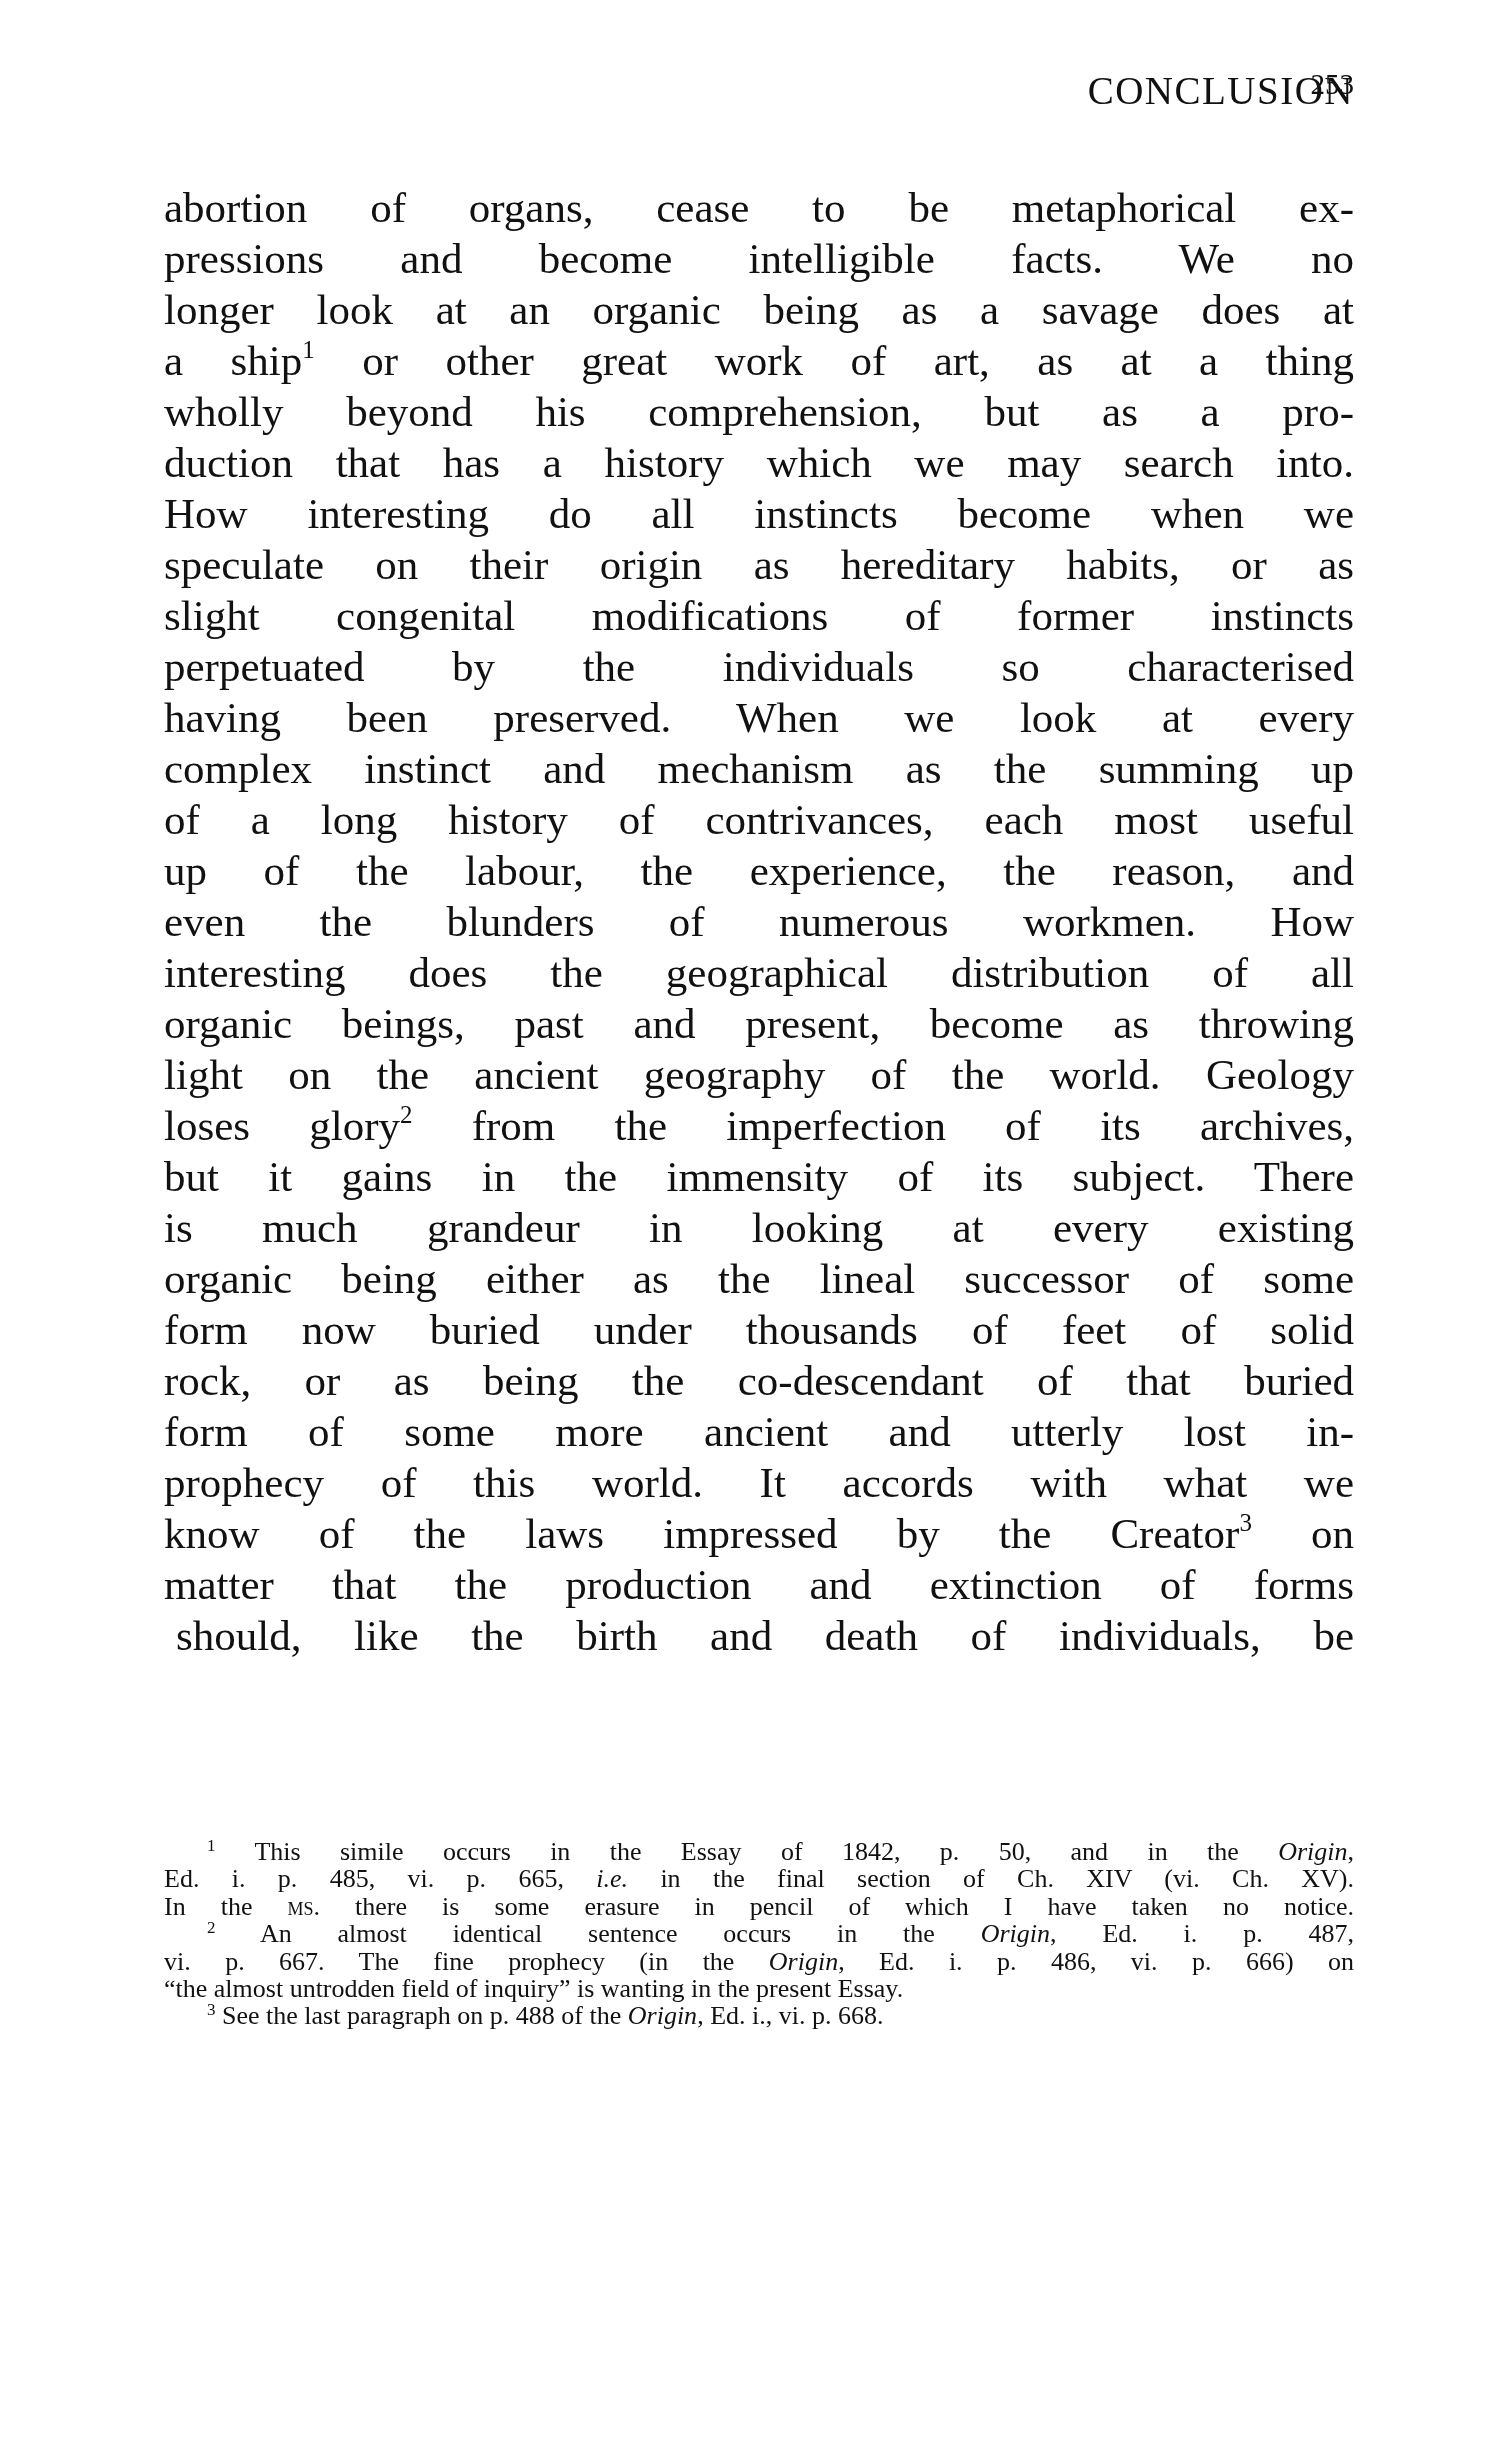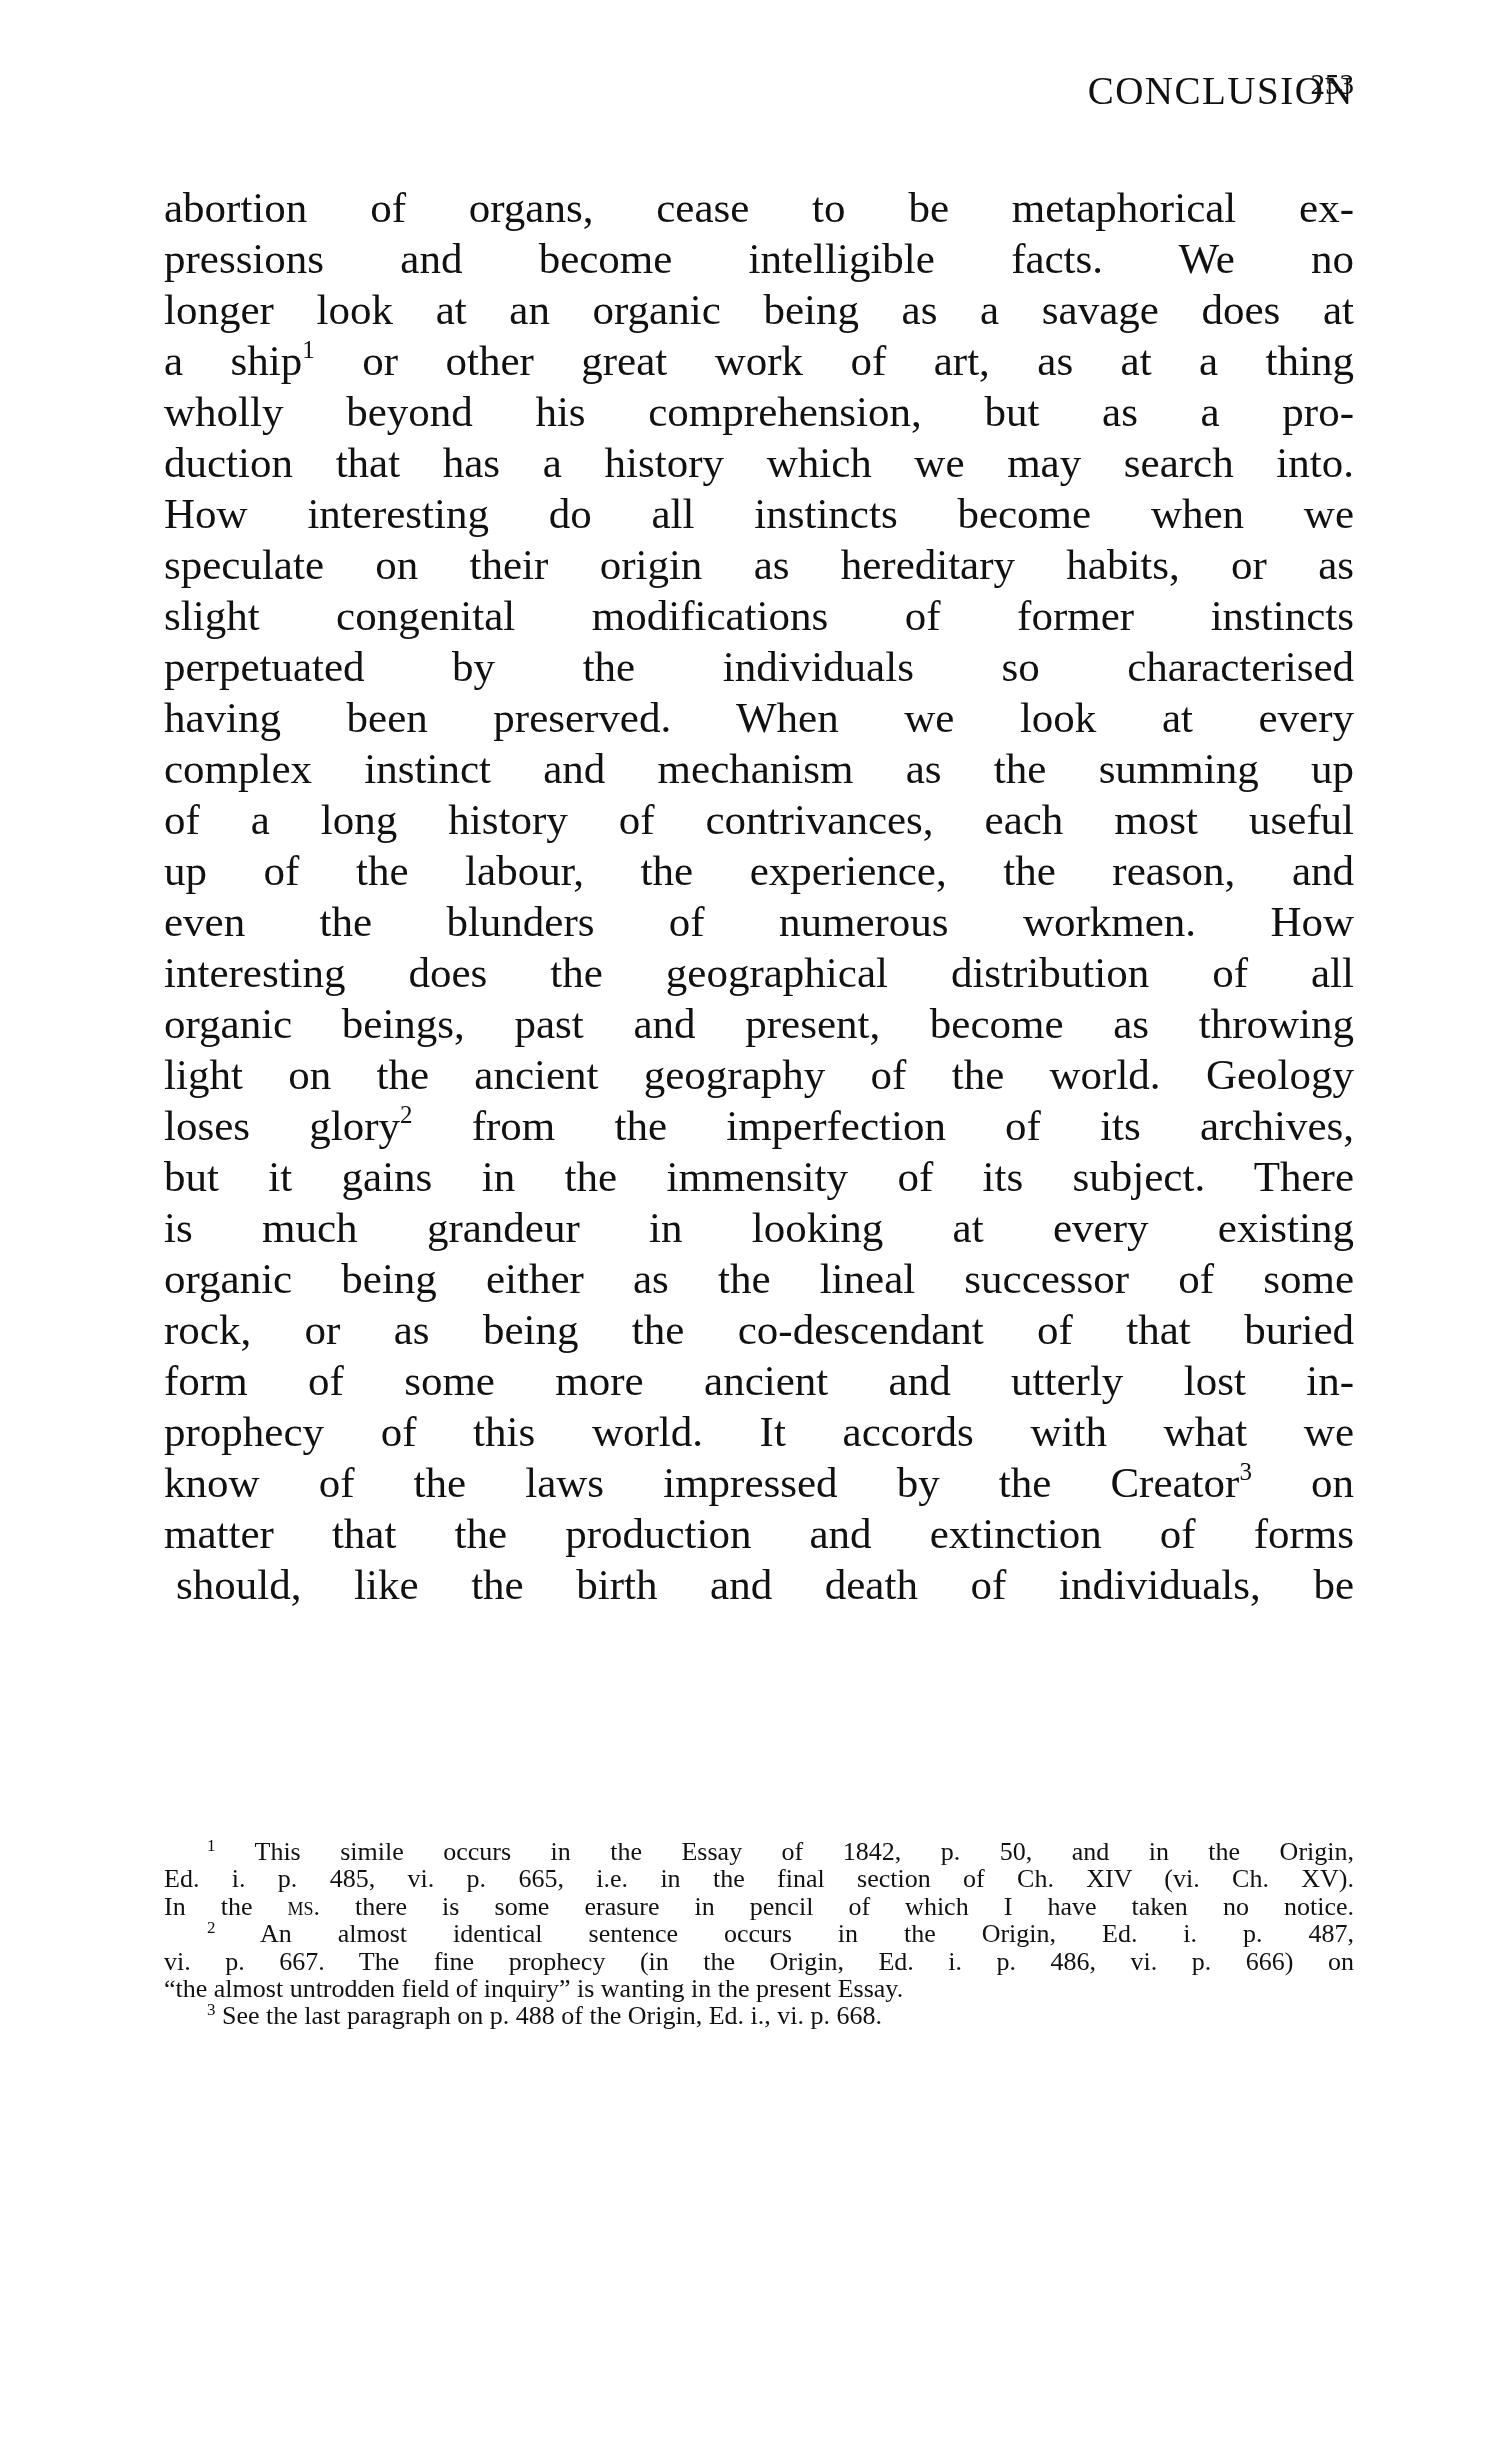--- a/index.html
+++ b/index.html
@@ -9,21 +9,21 @@
     .header .pageno { position: absolute; right: 0; font-size: 29px; font-family: "Liberation Serif", serif; }
     .body { position: absolute; top: 182px; left: 164px; width: 1190px; }
     .line { height: 51px; line-height: 51px; font-size: 43px; font-family: "Liberation Serif", serif; text-align: justify; text-align-last: justify; white-space: nowrap; overflow: visible; }
     .line.last { text-align-last: justify; margin-left: 12px; }
     sup { font-size: 25px; line-height: 0; vertical-align: 17px; }
     .notes { position: absolute; top: 1838px; left: 164px; width: 1190px; }
     .nline { height: 27.4px; line-height: 27.4px; font-size: 26px; font-family: "Liberation Serif", serif; text-align: justify; text-align-last: justify; white-space: nowrap; }
     .nline.indent { padding-left: 43px; }
     .nline.ragged { text-align-last: left; }
     .nline sup { font-size: 17px; vertical-align: 9.3px; }
-    .it { }
+    .it { font-style: italic; }
     .sc { font-variant: small-caps; }
   </style>
 </head>
 <body>
 
 <div class="header">
   <div class="title">CONCLUSION</div>
   <div class="pageno">253</div>
 </div>
 
@@ -43,20 +43,21 @@
   <div class="line">of a long history of contrivances, each most useful</div>
   <div class="line">up of the labour, the experience, the reason, and</div>
   <div class="line">even the blunders of numerous workmen. How</div>
   <div class="line">interesting does the geographical distribution of all</div>
   <div class="line">organic beings, past and present, become as throwing</div>
   <div class="line">light on the ancient geography of the world. Geology</div>
   <div class="line"><span>loses glory</span><sup>2</sup><span> from the imperfection of its archives,</span></div>
   <div class="line">but it gains in the immensity of its subject. There</div>
   <div class="line">is much grandeur in looking at every existing</div>
   <div class="line">organic being either as the lineal successor of some</div>
+  <div class="line">form now buried under thousands of feet of solid</div>
   <div class="line">rock, or as being the co-descendant of that buried</div>
   <div class="line">form of some more ancient and utterly lost in-</div>
   <div class="line">prophecy of this world. It accords with what we</div>
   <div class="line"><span>know of the laws impressed by the Creator</span><sup>3</sup><span> on</span></div>
   <div class="line">matter that the production and extinction of forms</div>
   <div class="line last">should, like the birth and death of individuals, be</div>
 </div>
 
 <div class="notes">
   <div class="nline indent"><sup>1</sup><span> This simile occurs in the Essay of 1842, p. 50, and in the </span><span class="it">Origin</span><span>,</span></div>

